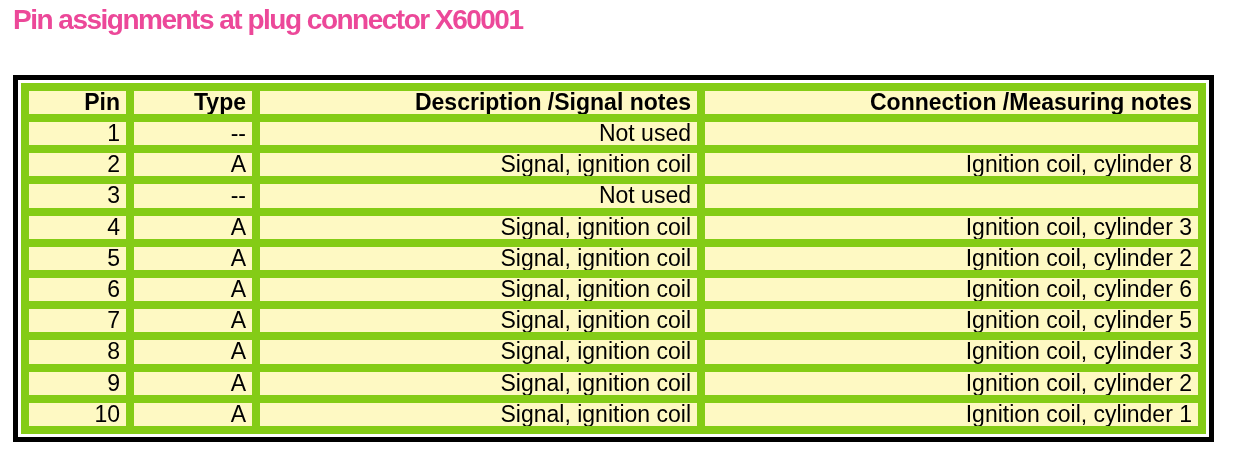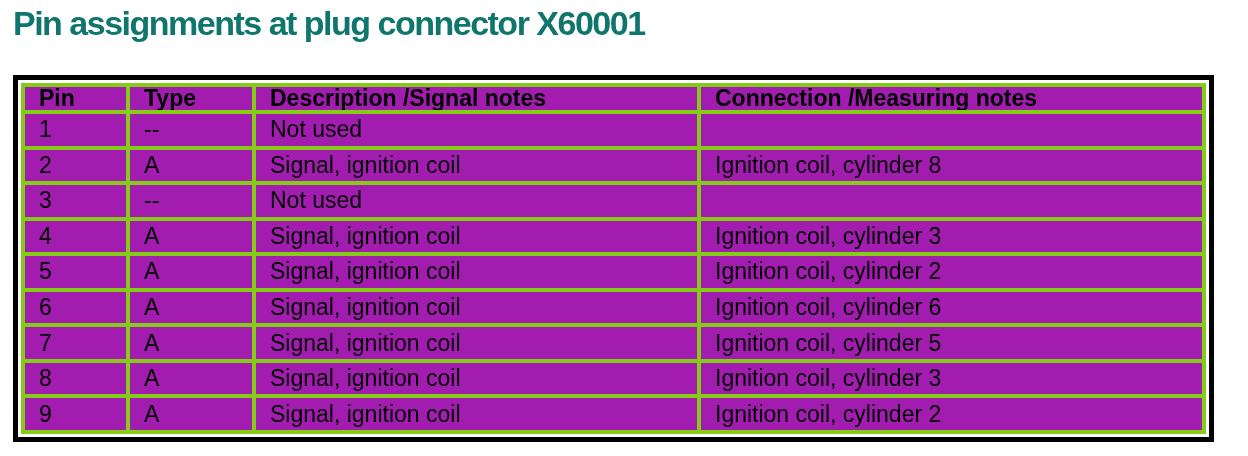--- a/index.html
+++ b/index.html
@@ -19,53 +19,53 @@
     position: relative;
     width: 1248px;
     height: 456px;
     background: #ffffff;
   }
   .page-title {
     position: absolute;
     left: 13px;
     top: 4px;
     margin: 0;
-    font-size: 34px;
+    font-size: 28px;
     font-weight: 700;
     letter-spacing: -1.5px;
     white-space: nowrap;
-    color: #0f766e;
+    color: #ec4899;
   }
   .table-frame {
     position: absolute;
     left: 13px;
     top: 75px;
     width: 1201px;
     height: 367px;
     border: 5px solid #000000;
     padding: 3px;
     background: #ffffff;
   }
   table.pin-table {
     width: 100%;
     height: 100%;
     border-collapse: collapse;
     table-layout: fixed;
   }
   .pin-table th,
   .pin-table td {
-    border: 4px solid #84cc16;
+    border: 8px solid #84cc16;
     padding: 0 6px 0 14px;
     font-size: 23px;
     line-height: 1;
-    text-align: left;
+    text-align: right;
     vertical-align: middle;
     white-space: nowrap;
     overflow: hidden;
-    background: #a21caf;
+    background: #fef9c3;
     color: #000000;
   }
   .pin-table th {
     font-weight: 700;
   }
   .pin-table td {
     font-weight: 400;
   }
   col.col-pin  { width: 105px; }
   col.col-type { width: 126px; }
@@ -142,17 +142,23 @@
             <td>A</td>
             <td>Signal, ignition coil</td>
             <td>Ignition coil, cylinder 3</td>
           </tr>
           <tr>
             <td>9</td>
             <td>A</td>
             <td>Signal, ignition coil</td>
             <td>Ignition coil, cylinder 2</td>
           </tr>
+          <tr>
+            <td>10</td>
+            <td>A</td>
+            <td>Signal, ignition coil</td>
+            <td>Ignition coil, cylinder 1</td>
+          </tr>
         </tbody>
     </table>
   </div>
 
 </div>
 
 </body></html>

